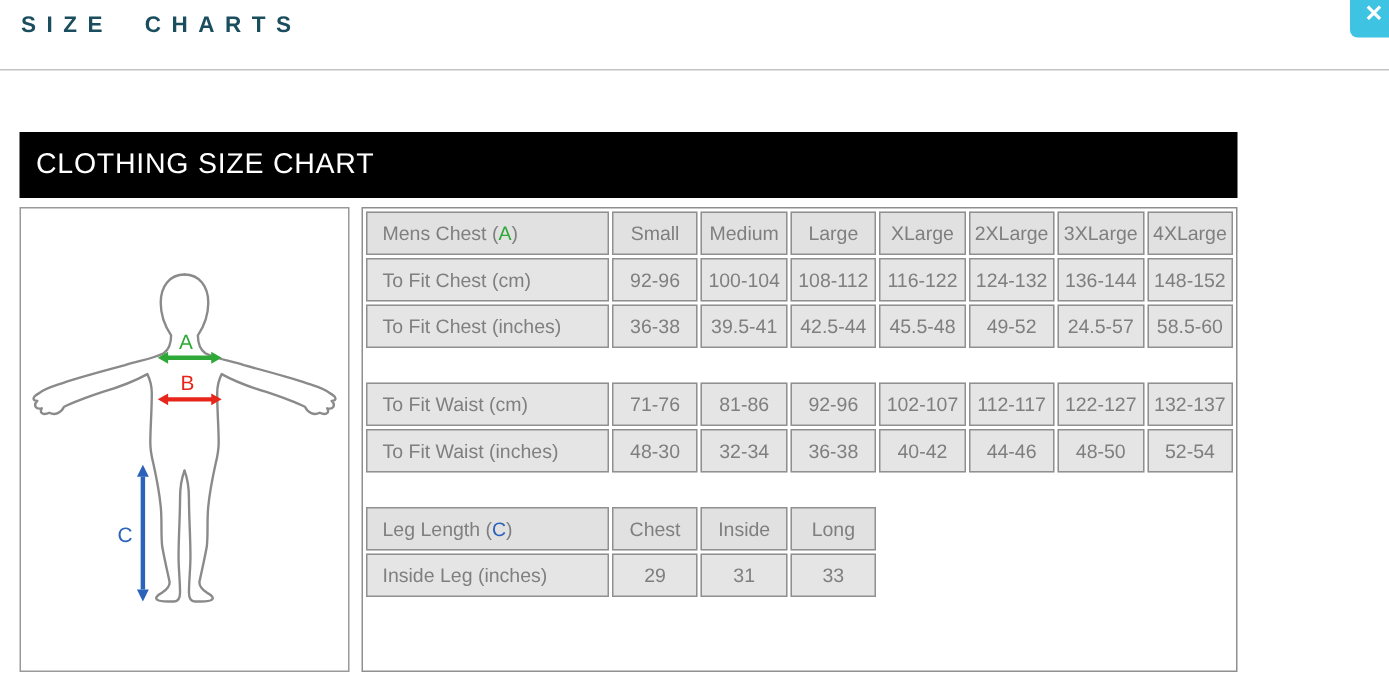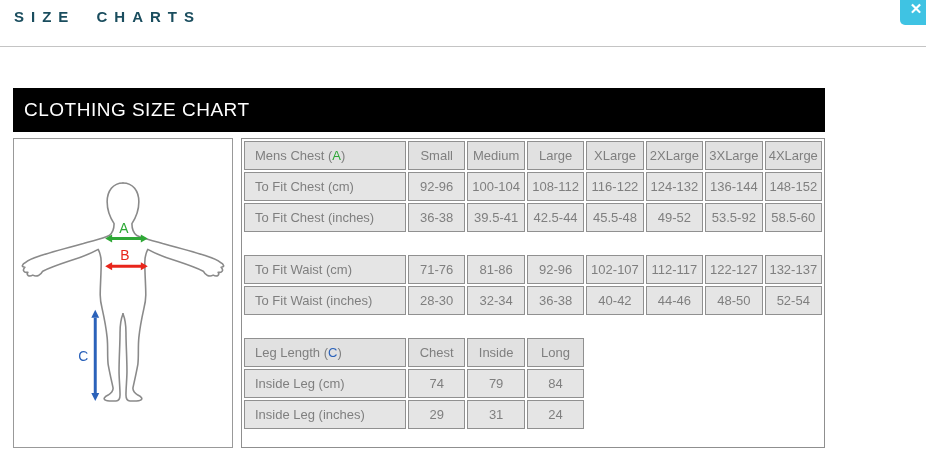--- a/index.html
+++ b/index.html
@@ -146,68 +146,61 @@
                 <td class="data">136-144</td>
                 <td class="data">148-152</td>
               </tr>
               <tr>
                 <td class="data label">To Fit Chest (inches)</td>
                 <td class="data">36-38</td>
                 <td class="data">39.5-41</td>
                 <td class="data">42.5-44</td>
                 <td class="data">45.5-48</td>
                 <td class="data">49-52</td>
-                <td class="data">53.5-92</td>
+                <td class="data">24.5-57</td>
                 <td class="data">58.5-60</td>
               </tr>
               <tr class="spacer-row">
                 <td class="blank" colspan="8"></td>
               </tr>
               <tr>
                 <td class="data label">To Fit Waist (cm)</td>
                 <td class="data">71-76</td>
                 <td class="data">81-86</td>
                 <td class="data">92-96</td>
                 <td class="data">102-107</td>
                 <td class="data">112-117</td>
                 <td class="data">122-127</td>
                 <td class="data">132-137</td>
               </tr>
               <tr>
                 <td class="data label">To Fit Waist (inches)</td>
-                <td class="data">28-30</td>
+                <td class="data">48-30</td>
                 <td class="data">32-34</td>
                 <td class="data">36-38</td>
                 <td class="data">40-42</td>
                 <td class="data">44-46</td>
                 <td class="data">48-50</td>
                 <td class="data">52-54</td>
               </tr>
               <tr class="spacer-row">
                 <td class="blank" colspan="8"></td>
               </tr>
               <tr>
                 <td class="head label">Leg Length (<span style="color: rgb(43, 98, 186);">C</span>)</td>
                 <td class="head">Chest</td>
                 <td class="head">Inside</td>
                 <td class="head">Long</td>
                 <td class="blank" colspan="4"></td>
               </tr>
               <tr>
-                <td class="data label">Inside Leg (cm)</td>
-                <td class="data">74</td>
-                <td class="data">79</td>
-                <td class="data">84</td>
-                <td class="blank" colspan="4"></td>
-              </tr>
-              <tr>
                 <td class="data label">Inside Leg (inches)</td>
                 <td class="data">29</td>
                 <td class="data">31</td>
-                <td class="data">24</td>
+                <td class="data">33</td>
                 <td class="blank" colspan="4"></td>
               </tr>
             </tbody>
         </table>
       </div>
 
     </div>
   </div>
 </div>
 

